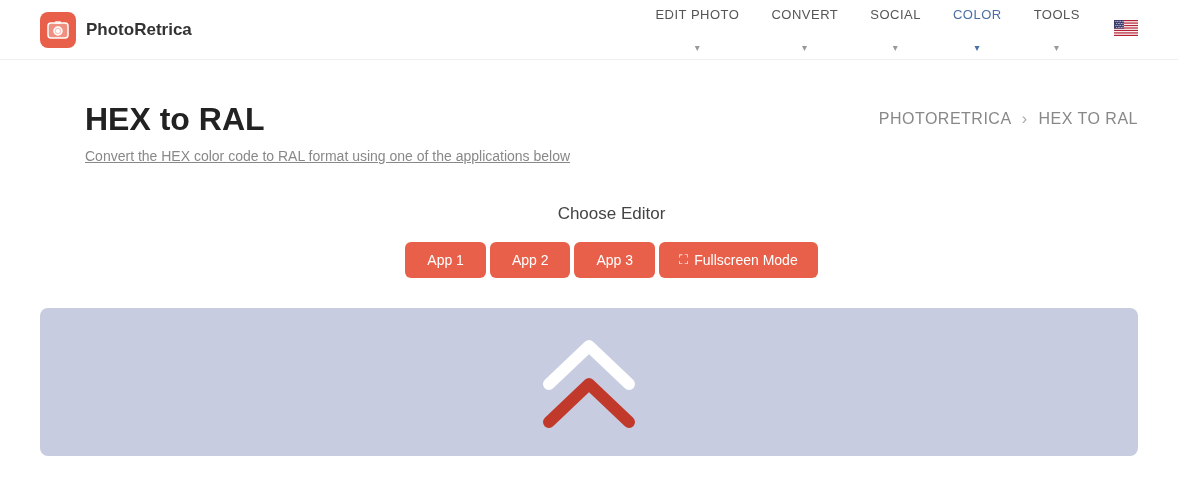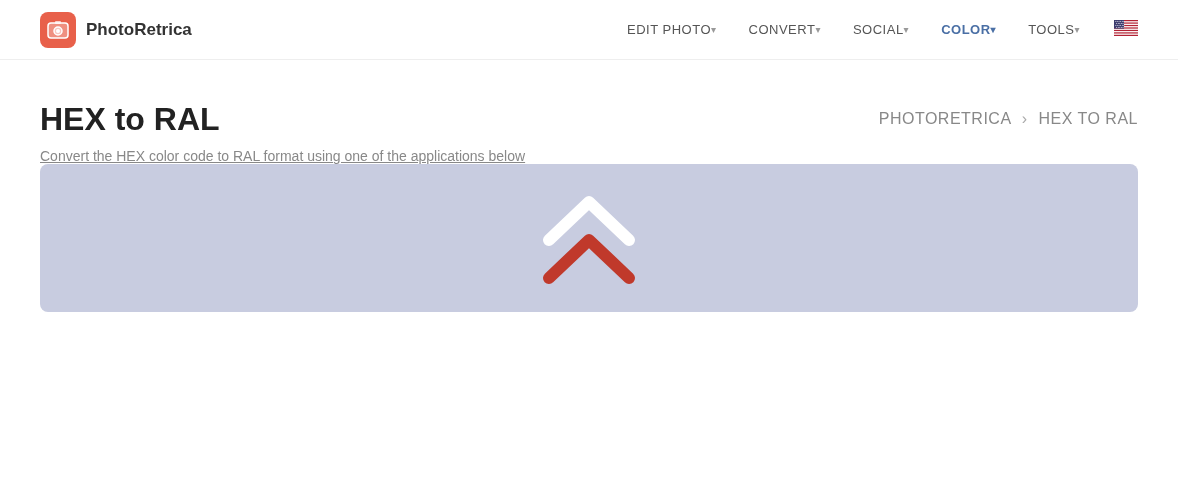--- a/index.html
+++ b/index.html
@@ -40,46 +40,48 @@
       color: #333;
     }
     .nav {
       display: flex;
       align-items: center;
       gap: 4px;
     }
     .nav-item {
       display: flex;
       align-items: center;
-      gap: 0;
+      gap: 20px;
       padding: 8px 14px;
       font-size: 13px;
       font-weight: 500;
       color: #555;
       cursor: pointer;
       letter-spacing: 0.5px;
       text-transform: uppercase;
       border-radius: 4px;
       text-decoration: none;
-    }
-    .nav-item.active { color: #4a6fa5; font-weight: 700; }
+      flex-direction: column;
+    }
+    .nav-item.active { color: #4a6fa5; font-weight: 400; }
     .nav-chevron {
       font-size: 10px;
       color: #999;
     }
     .flag-icon {
       width: 24px;
       height: 16px;
       margin-left: 8px;
     }
 
     
     .main {
       padding: 40px 40px 0 40px;
       max-width: 1178px;
+      margin-left: 45px;
     }
 
     .page-header {
       display: flex;
       justify-content: space-between;
       align-items: flex-start;
       margin-bottom: 10px;
     }
 
     .page-title {
@@ -231,20 +233,32 @@
   <div class="page-header">
     <h1 class="page-title">HEX to RAL</h1>
     <div class="breadcrumb">
       <span>PHOTORETRICA</span>
       <span class="sep">›</span>
       <span>HEX TO RAL</span>
     </div>
   </div>
   <p class="page-description">Convert the HEX color code to RAL format using one of the applications below</p>
 
+  <div class="editor-section">
+    <div class="editor-title">Choose Editor</div>
+    <div class="editor-buttons">
+      <button class="editor-btn">App 1</button>
+      <button class="editor-btn">App 2</button>
+      <button class="editor-btn">App 3</button>
+      <button class="editor-btn fullscreen">
+        <span style="font-size:13px;">⛶</span>
+        <span>Fullscreen Mode</span>
+      </button>
+    </div>
+  </div>
 </div>
 
 <div class="loading-area" style="margin: 0 40px; border-radius: 8px;">
   <div class="chevrons-container">
 
     <svg class="chevron-svg" width="100" height="58" viewBox="0 0 100 58">
       <polyline points="10,50 50,12 90,50" fill="none" stroke="white" stroke-width="12" stroke-linecap="round" stroke-linejoin="round"></polyline>
     </svg>
 
     <svg class="chevron-svg" width="100" height="58" viewBox="0 0 100 58" style="margin-top:-20px;">

